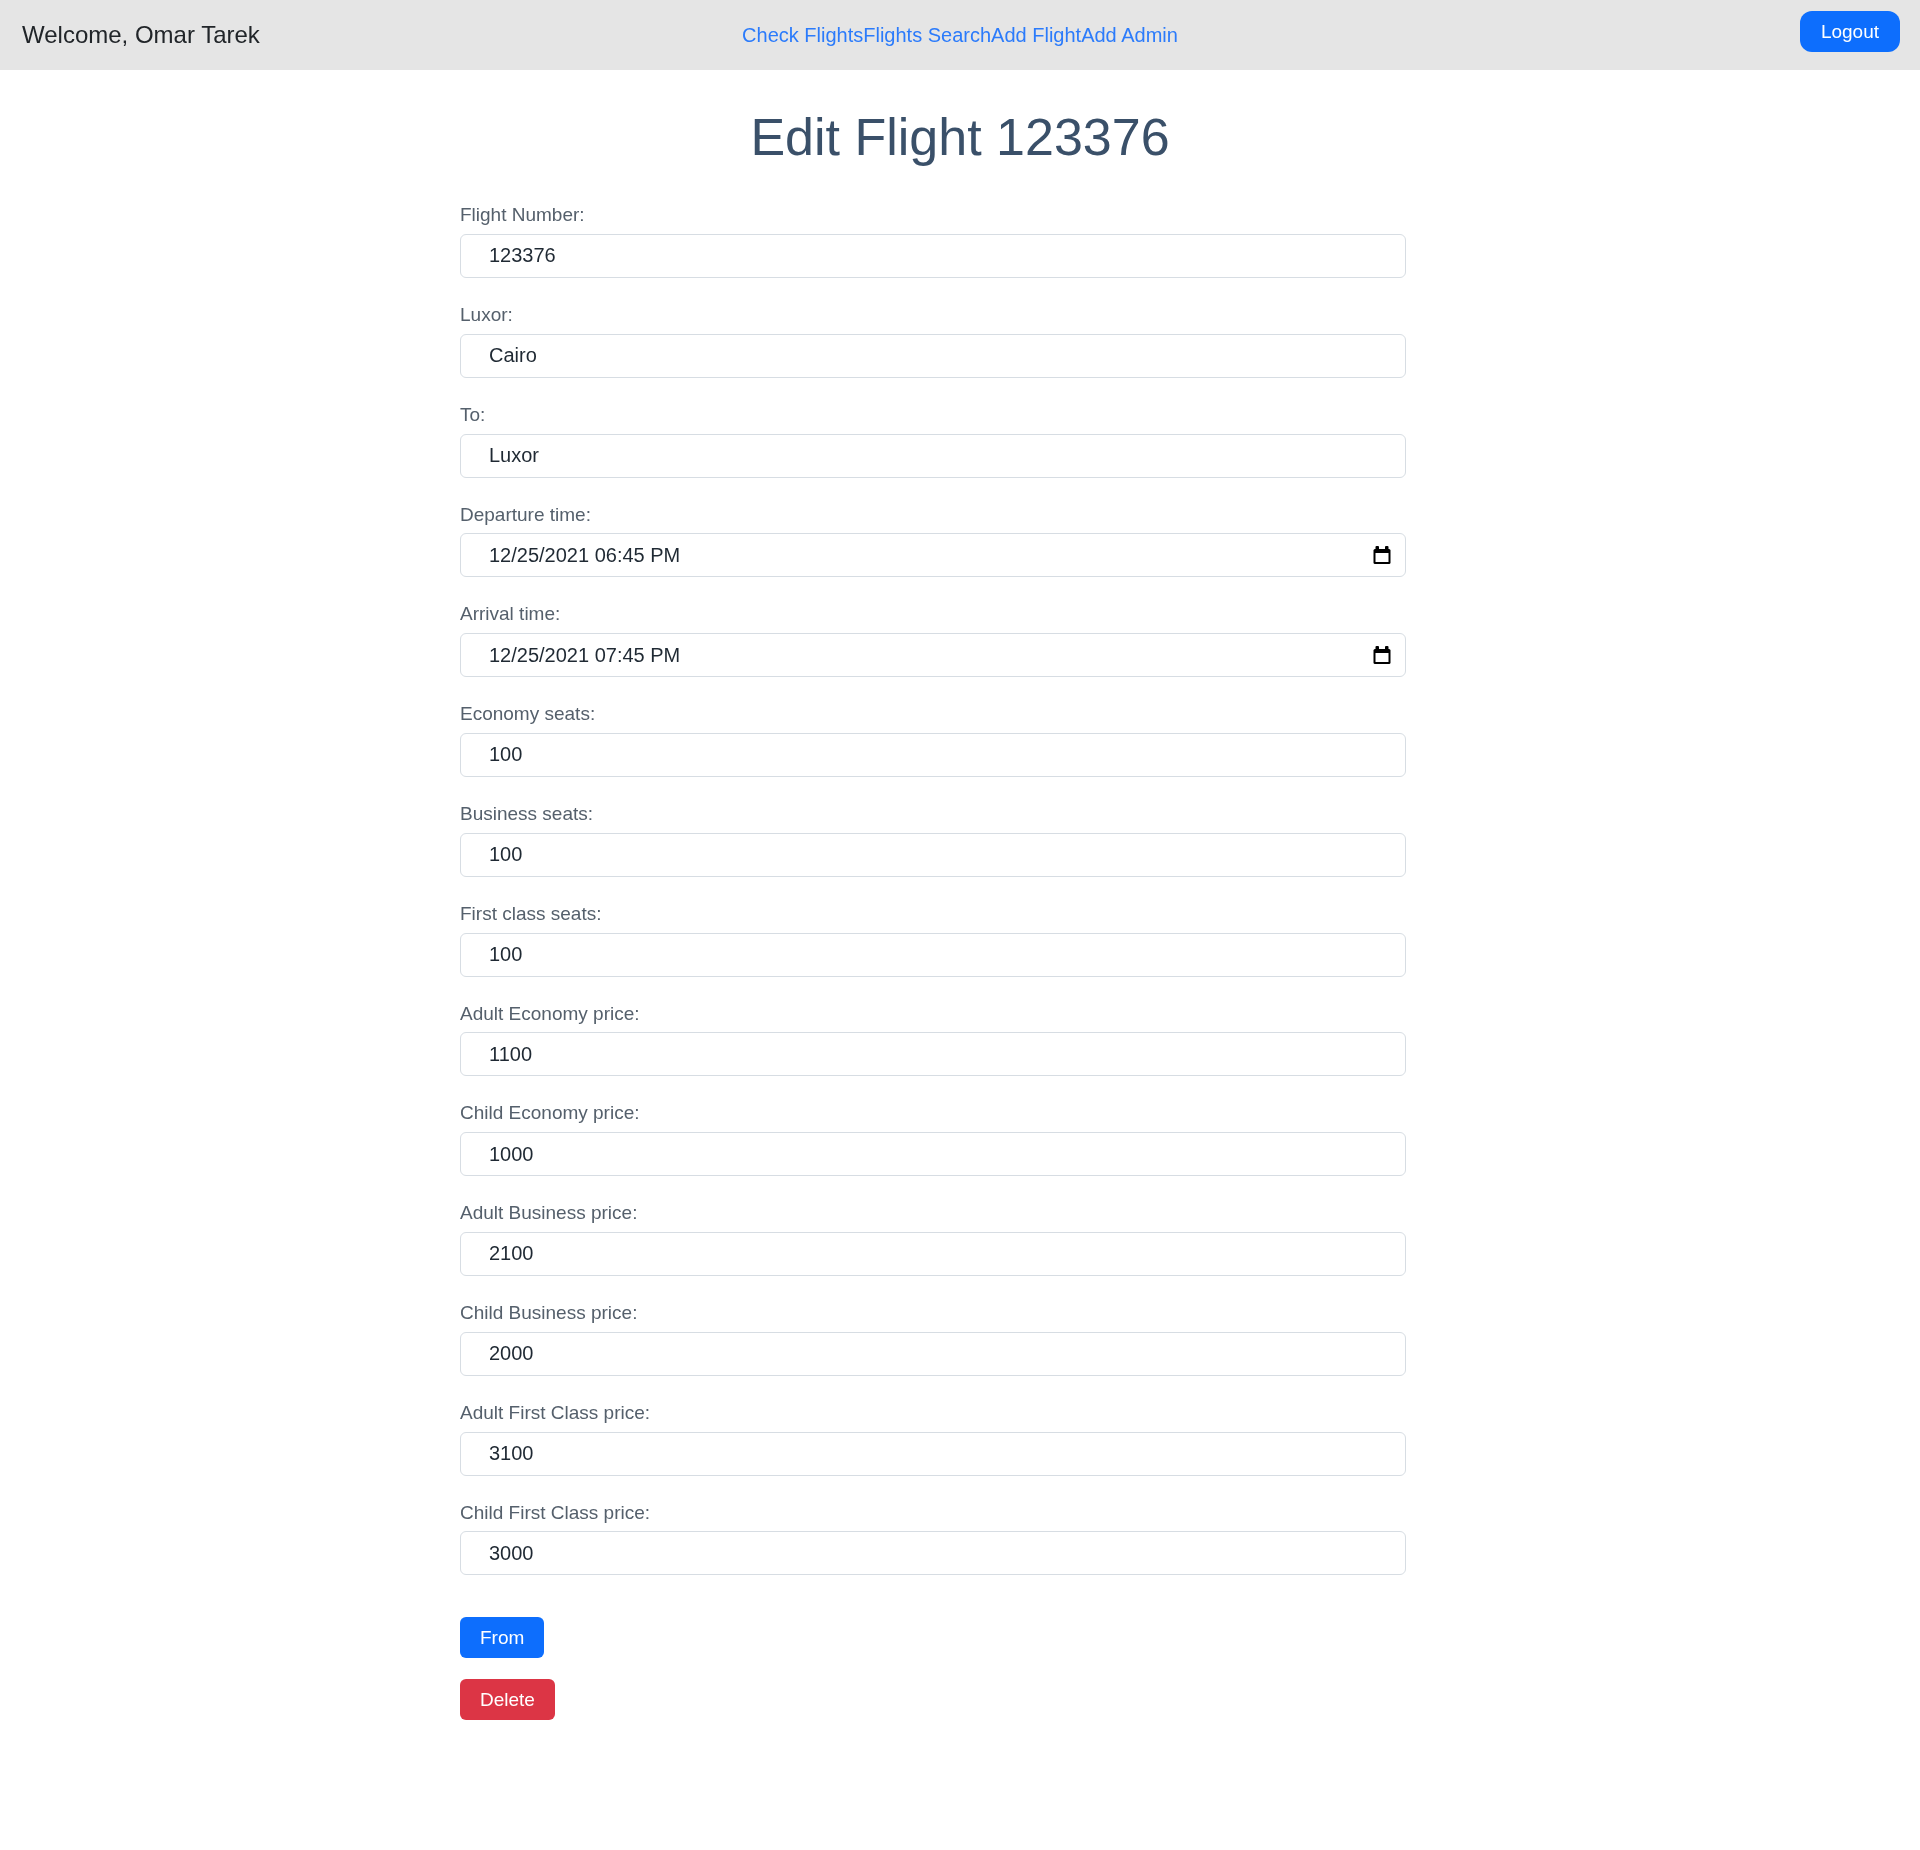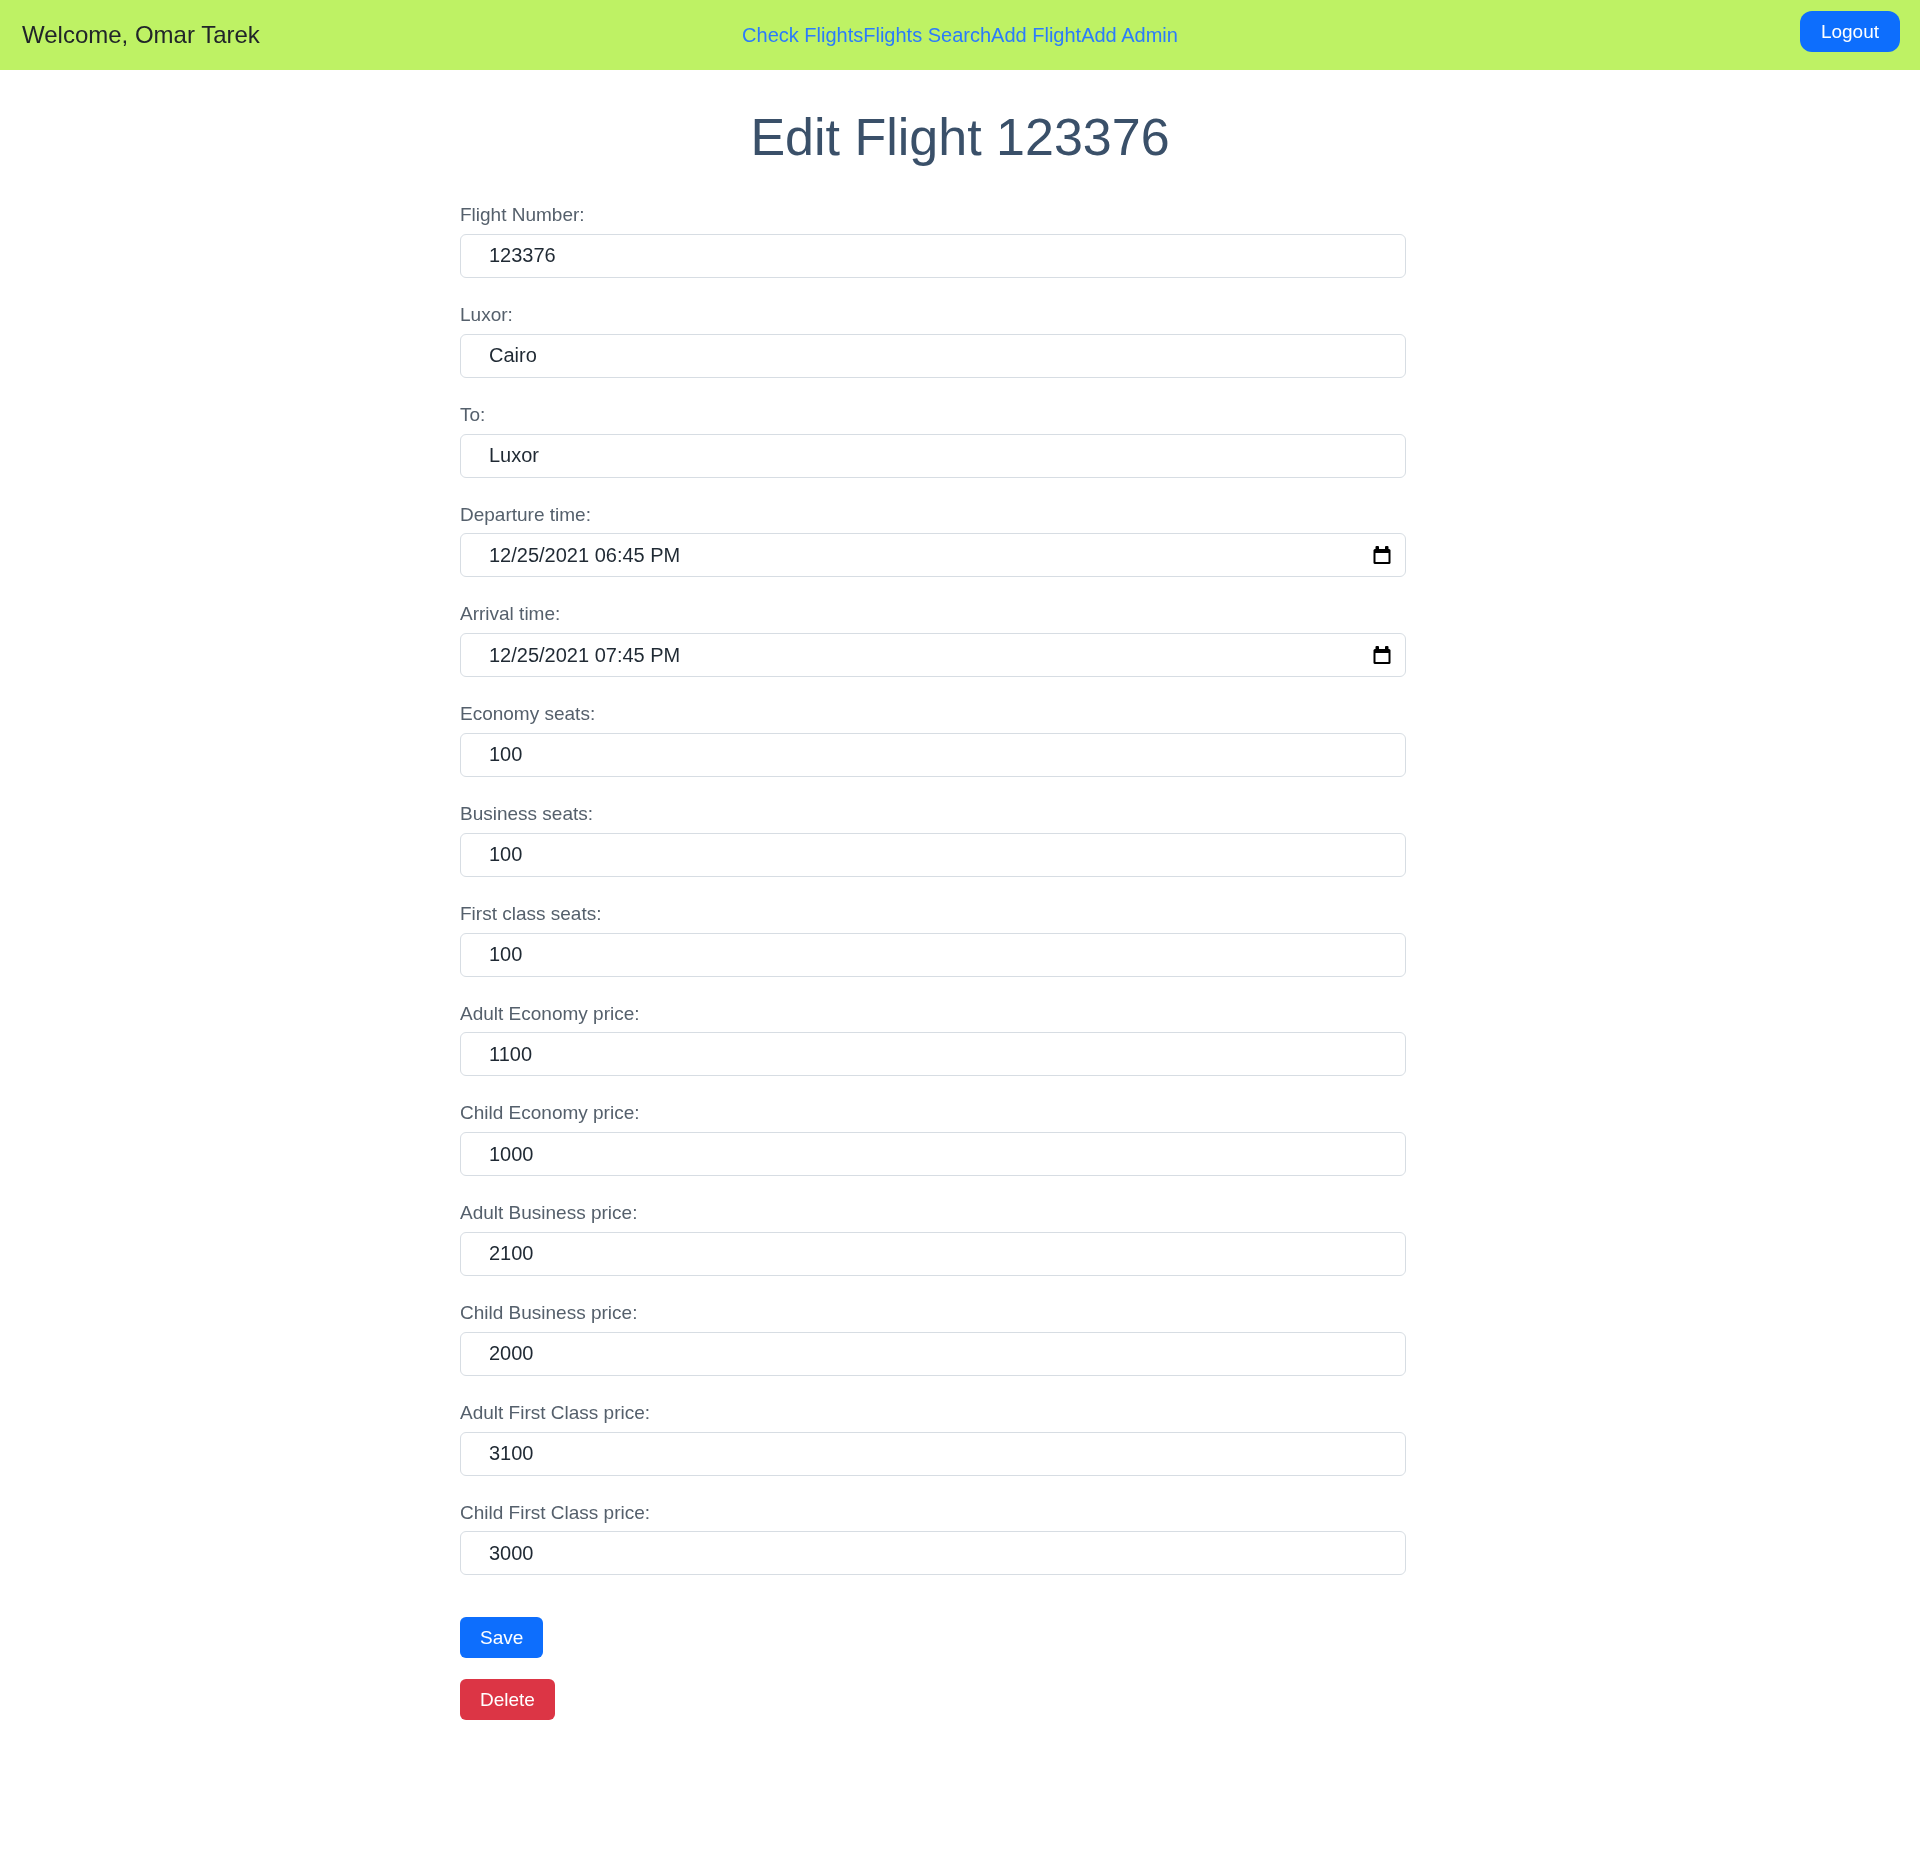--- a/index.html
+++ b/index.html
@@ -9,21 +9,21 @@
     width: 1920px;
     background: #ffffff;
     font-family: "Liberation Sans", sans-serif;
     -webkit-font-smoothing: antialiased;
   }
 
   
   .navbar {
     position: relative;
     height: 70px;
-    background: #bef264;
+    background: #e5e5e5;
     display: flex;
     align-items: center;
     padding: 8px 22px;
   }
   .brand {
     font-size: 24px;
     color: #212529;
     white-space: nowrap;
     line-height: 1;
   }
@@ -262,21 +262,21 @@
 
   <div class="field">
     <label>Child First Class price:</label>
     <span class="input-shell">
       <input type="text" value="3000" style="">
     </span>
   </div>
 
   <div class="actions">
     <div class="btn-row">
-      <button class="btn btn-save">Save</button>
+      <button class="btn btn-save">From</button>
     </div>
     <div class="btn-row">
       <button class="btn btn-delete">Delete</button>
     </div>
   </div>
 
   <div class="bottom-pad"></div>
 </div>
 
 </body></html>

